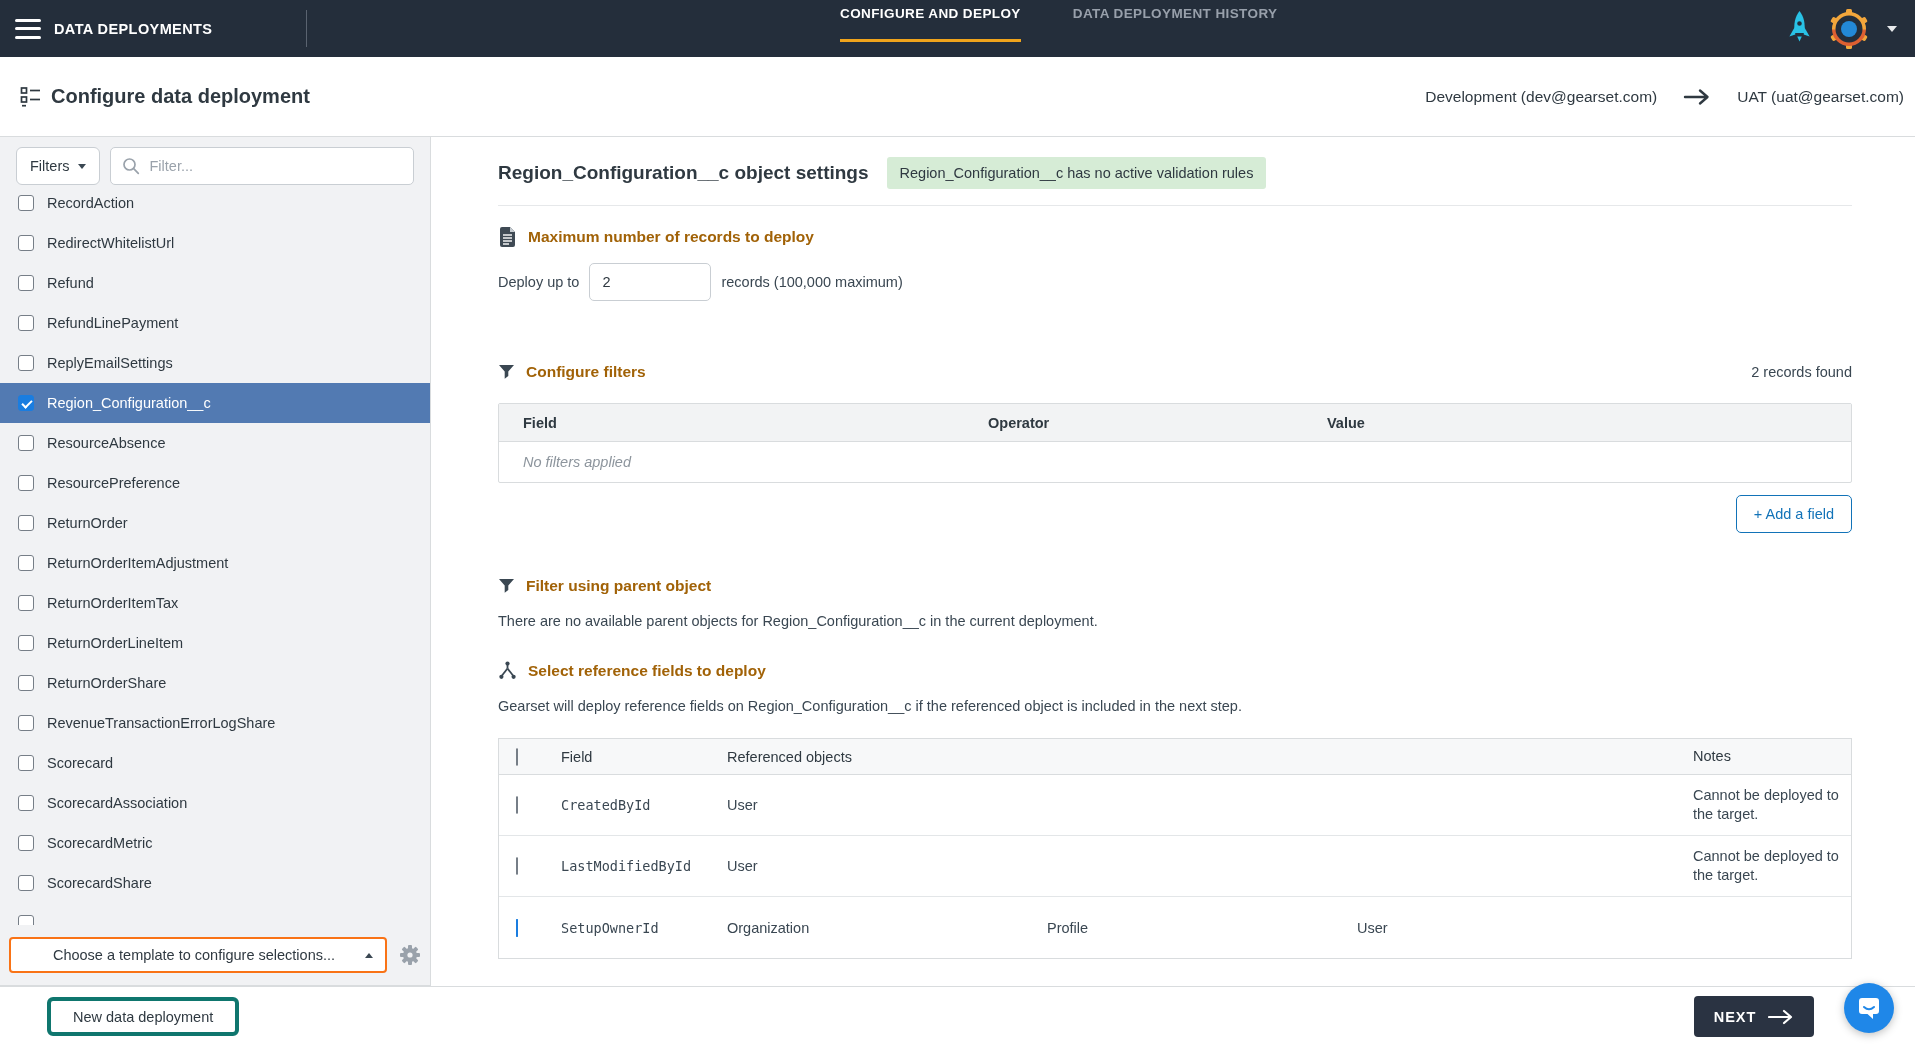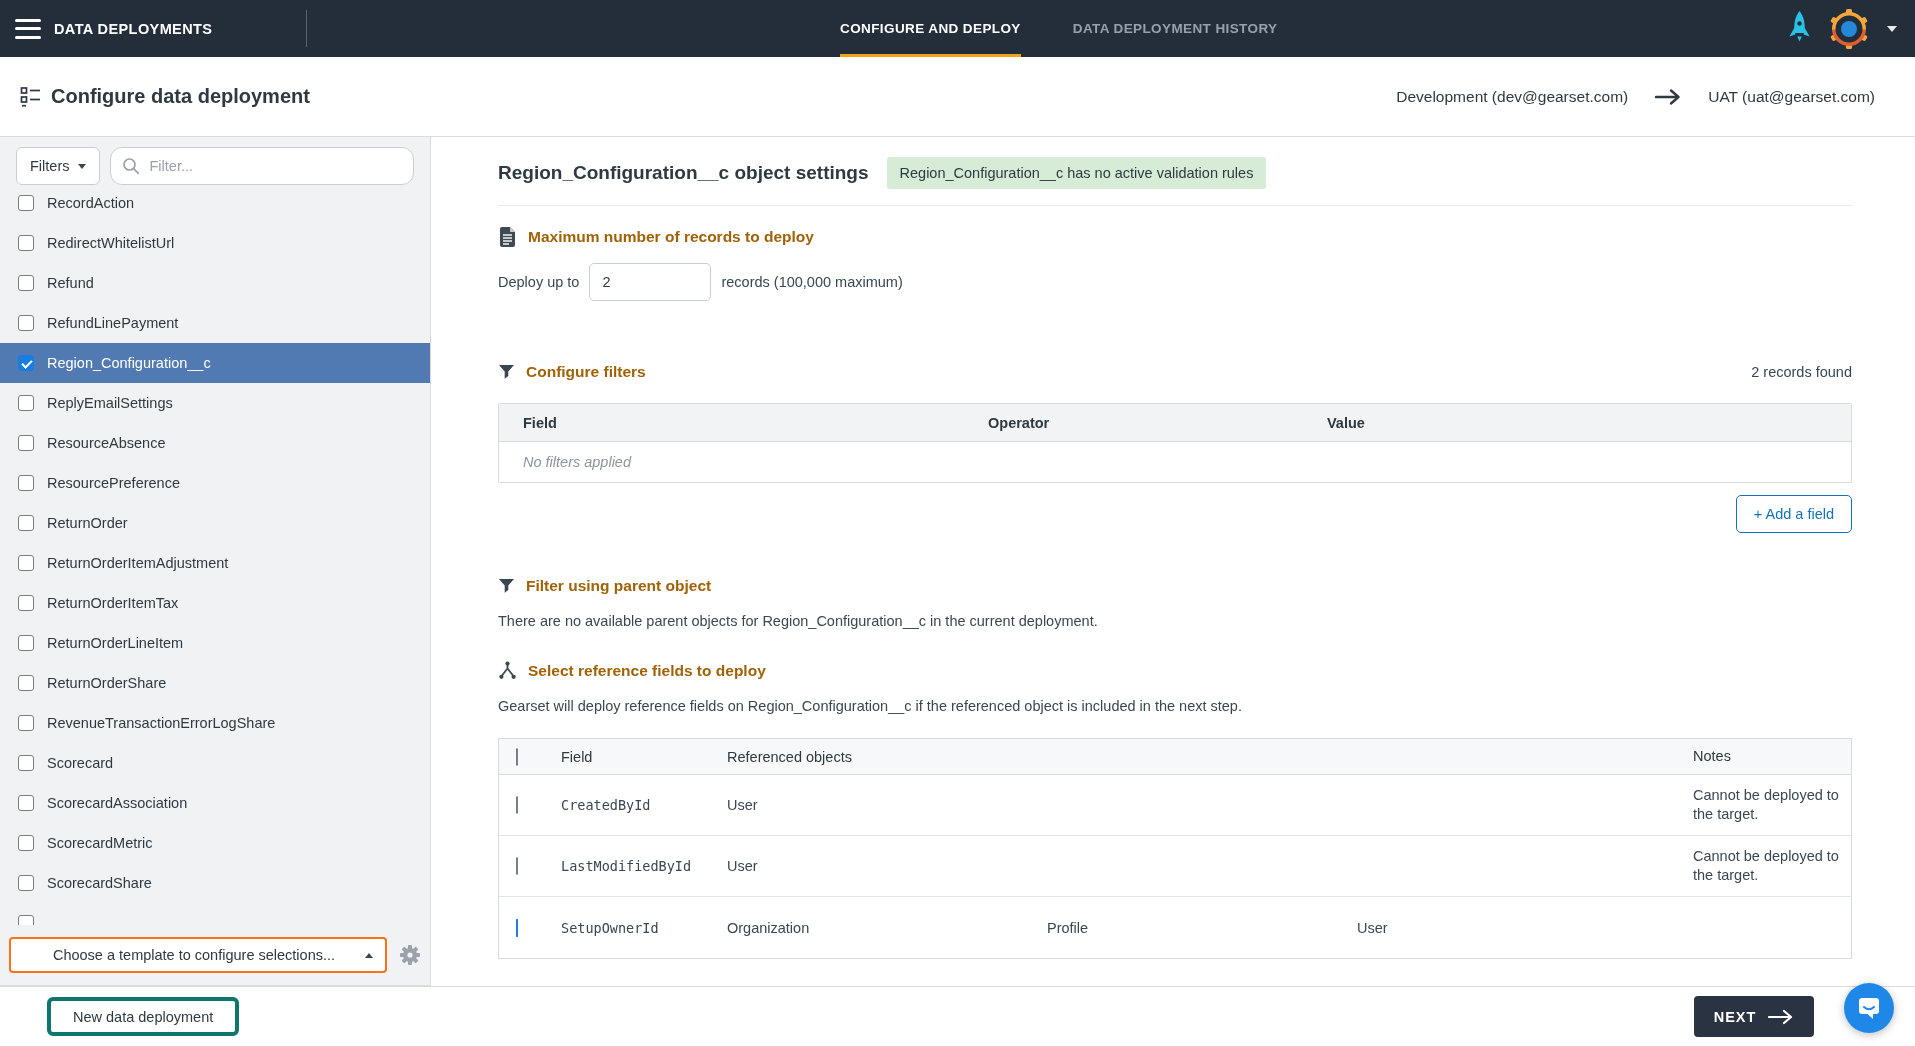--- a/index.html
+++ b/index.html
@@ -6,39 +6,39 @@
   html,body { width:1915px; height:1046px; }
   body { font-family:"Liberation Sans", sans-serif; color:#2f3941; background:#fff; }
   .page { position:relative; width:1915px; height:1046px; overflow:hidden; background:#fff; }
 
   
   .navbar { position:absolute; top:0; left:0; right:0; height:57px; background:#242e3b; display:flex; align-items:center; z-index:6; }
   .hamburger { width:26px; height:20px; margin-left:15px; display:flex; flex-direction:column; justify-content:space-between; cursor:pointer; }
   .hamburger span { display:block; height:3px; border-radius:2px; background:#fff; }
   .nav-app-title { color:#fff; font-size:14.5px; font-weight:bold; letter-spacing:.4px; margin-left:13px; }
   .nav-divider { position:absolute; left:306px; top:10px; height:37px; width:1px; background:#5a6370; }
-  .nav-tabs { position:absolute; left:840px; top:0; height:42px; display:flex; align-items:flex-start; gap:52px; }
+  .nav-tabs { position:absolute; left:840px; top:0; height:42px; display:flex; align-items:flex-end; gap:52px; }
   .nav-tab { font-size:13.5px; font-weight:bold; letter-spacing:.4px; color:#98a0ab; height:57px; display:flex; align-items:center; cursor:pointer; border-bottom:3px solid transparent; border-top:3px solid transparent; }
   .nav-tab.active { color:#fff; border-bottom-color:#f0a41c; }
   .nav-right { position:absolute; right:18px; top:0; height:57px; display:flex; align-items:center; gap:16px; }
   .caret-down-w { width:0; height:0; border-left:5px solid transparent; border-right:5px solid transparent; border-top:6px solid #e8eaec; margin-left:2px; }
 
   
   .pagehead { position:absolute; top:57px; left:0; right:0; height:80px; background:#fff; border-bottom:1px solid #d9dcde; display:flex; align-items:center; z-index:5; }
   .pagehead-left { display:flex; align-items:center; margin-left:20px; gap:10px; }
   .pagehead-title { font-size:20px; font-weight:bold; color:#2f3941; }
-  .pagehead-right { position:absolute; right:40px; display:flex; align-items:center; gap:26px; font-size:15.5px; color:#2f3941; }
+  .pagehead-right { position:absolute; right:11px; display:flex; align-items:center; gap:26px; font-size:15.5px; color:#2f3941; }
 
   
   .sidebar { position:absolute; top:123px; left:0; bottom:0; width:431px; background:#f1f2f4; border-right:1px solid #d9dcde; z-index:2; }
   .sidebar-controls { position:absolute; top:0; left:0; right:0; height:60px; display:flex; align-items:center; padding:0 16px; gap:10px;margin-top:13px; }
   .filters-btn { height:38px; background:#fff; border:1px solid #c9ced3; border-radius:6px; display:flex; align-items:center; padding:0 13px; gap:9px; font-size:14.5px; cursor:pointer; }
   .caret-down-d { width:0; height:0; border-left:4.5px solid transparent; border-right:4.5px solid transparent; border-top:5.5px solid #3a4752; }
   .caret-up-d { width:0; height:0; border-left:4.5px solid transparent; border-right:4.5px solid transparent; border-bottom:5.5px solid #3a4752; }
-  .search-box { flex:1; height:38px; background:#fff; border:1px solid #c9ced3; border-radius:12px; display:flex; align-items:center; padding:0 11px; gap:9px; }
+  .search-box { flex:1; height:38px; background:#fff; border:1px solid #c9ced3; border-radius:5px; display:flex; align-items:center; padding:0 11px; gap:9px; }
   .search-box input { border:none; outline:none; flex:1; font-size:14.5px; font-family:"Liberation Sans",sans-serif; color:#2f3941; background:transparent; }
   .search-box input::placeholder { color:#9aa2ab; }
   .sidebar-list { position:absolute; top:60px; left:0; right:0; height:743px; overflow:hidden; }
   .s-item { position:relative; height:40px; display:flex; align-items:center; padding-left:18px; gap:13px; cursor:pointer; }
   .s-item .s-label { font-size:14.5px; color:#2f3941; }
   .s-item.selected { background:#527ab2; }
   .s-item.selected .s-label { color:#fff; }
   .s-item.selected::after { content:""; position:absolute; right:-17px; top:0; width:0; height:0; border-top:20px solid transparent; border-bottom:20px solid transparent; border-left:17px solid #527ab2; }
   .cb { width:16px; height:16px; min-width:16px; background:#fff; border:1.5px solid #767e87; border-radius:3px; position:relative; cursor:pointer; }
   .cb.on { background:#1a7de0; border-color:#1a7de0; }
@@ -192,27 +192,27 @@
           <span class="s-label">RedirectWhitelistUrl</span>
         </div>
       <div class="s-item">
           <span class="cb"></span>
           <span class="s-label">Refund</span>
         </div>
       <div class="s-item">
           <span class="cb"></span>
           <span class="s-label">RefundLinePayment</span>
         </div>
+      <div class="s-item">
+          <span class="cb"></span>
+          <span class="s-label">ReplyEmailSettings</span>
+        </div>
       <div class="s-item selected">
           <span class="cb on"></span>
           <span class="s-label">Region_Configuration__c</span>
-        </div>
-      <div class="s-item">
-          <span class="cb"></span>
-          <span class="s-label">ReplyEmailSettings</span>
         </div>
       <div class="s-item">
           <span class="cb"></span>
           <span class="s-label">ResourceAbsence</span>
         </div>
       <div class="s-item">
           <span class="cb"></span>
           <span class="s-label">ResourcePreference</span>
         </div>
       <div class="s-item">

